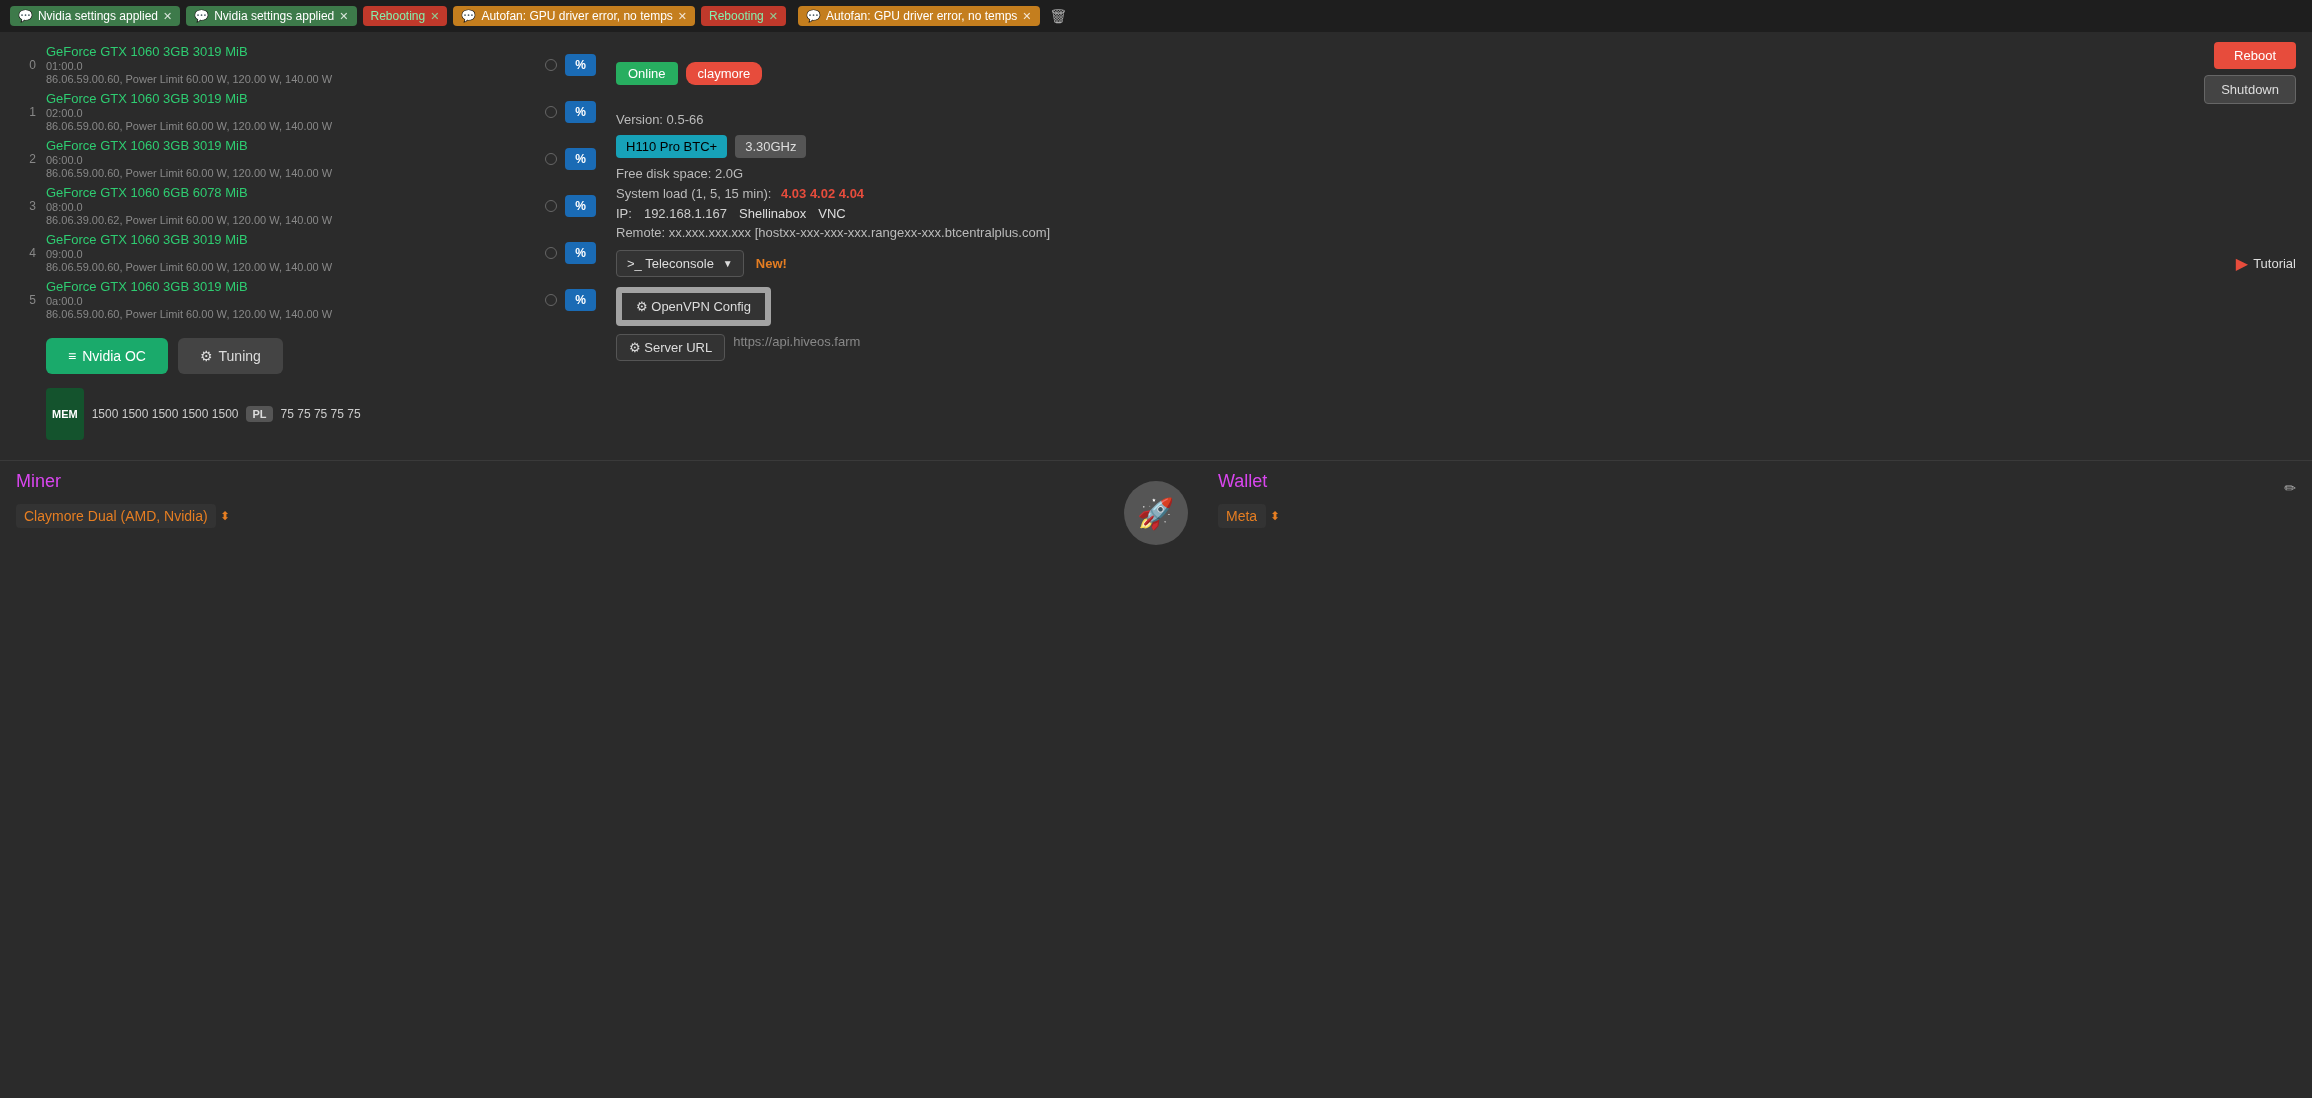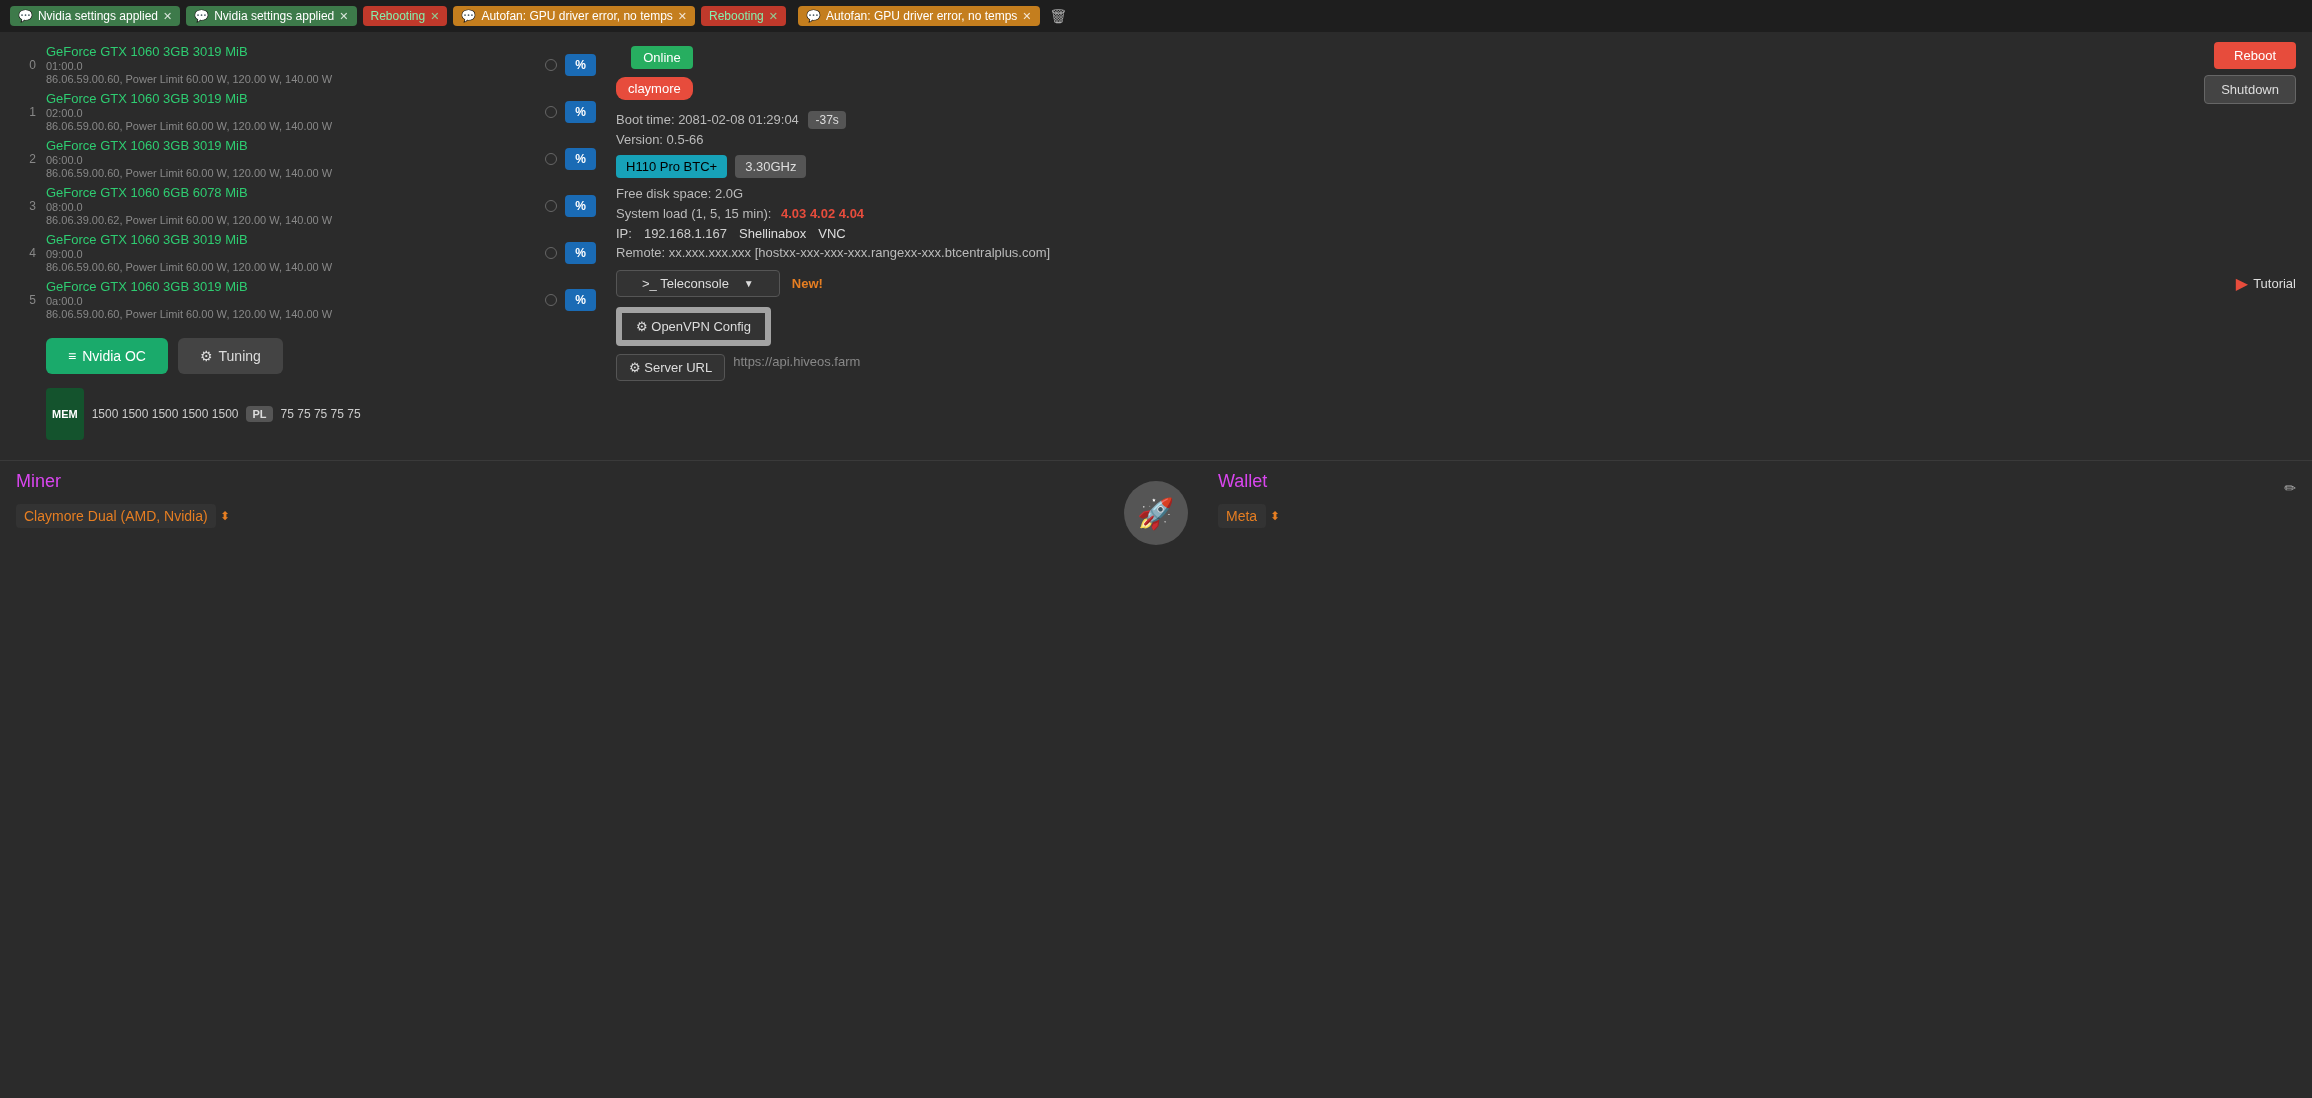--- a/index.html
+++ b/index.html
@@ -175,22 +175,21 @@
 
     .status-row {
       display: flex;
       align-items: center;
       justify-content: space-between;
       margin-bottom: 8px;
     }
     .status-badges {
       display: flex;
       gap: 8px;
-      align-items: flex-end;
-      flex-direction: column;
+      align-items: flex-start;
     }
     .badge-online {
       background-color: #27ae60;
       color: #fff;
       border-radius: 4px;
       padding: 4px 12px;
       font-size: 13px;
       font-weight: 500;
     }
     .badge-claymore {
@@ -285,26 +284,26 @@
       display: flex;
       align-items: center;
       gap: 12px;
       margin: 10px 0;
     }
     .teleconsole-btn {
       background-color: #333;
       color: #ddd;
       border: 1px solid #555;
       border-radius: 4px;
-      padding: 5px 25px;
-      font-size: 13px;
-      cursor: pointer;
-      display: flex;
-      align-items: center;
-      gap: 15px;
+      padding: 5px 10px;
+      font-size: 13px;
+      cursor: pointer;
+      display: flex;
+      align-items: center;
+      gap: 9px;
     }
     .new-badge {
       color: #e67e22;
       font-size: 13px;
       font-weight: bold;
     }
     .tutorial-link {
       display: flex;
       align-items: center;
       gap: 5px;
@@ -566,24 +565,20 @@
       <div class="status-badges">
         <span class="badge-online">Online</span>
         <span class="badge-claymore">claymore</span>
       </div>
       <div class="action-buttons">
         <button class="btn-reboot">Reboot</button>
         <button class="btn-shutdown">Shutdown</button>
       </div>
     </div>
 
-    <div class="info-line">
-      <span class="label">Boot time: 2081-02-08 01:29:04</span>
-      <span class="boot-time-badge">-37s</span>
-    </div>
 
     <div class="info-line">
       <span>Version: 0.5-66</span>
     </div>
 
     <div class="hw-badges">
       <span class="badge-h110">H110 Pro BTC+</span>
       <span class="badge-ghz">3.30GHz</span>
     </div>
 

